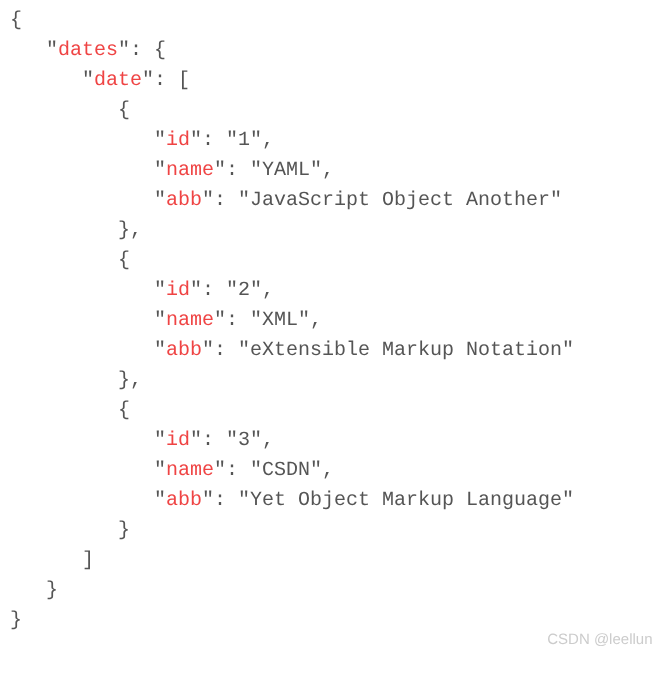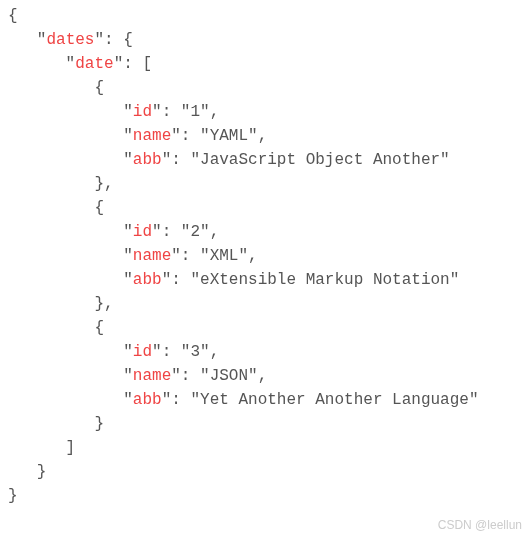--- a/index.html
+++ b/index.html
@@ -28,21 +28,21 @@
     }
     .str {
       color: #555555;
     }
     .punct {
       color: #555555;
     }
     .watermark {
       position: absolute;
       right: 10px;
-      bottom: 6px;
+      bottom: 20px;
       font-size: 12px;
       color: #cccccc;
       font-family: Arial, sans-serif;
     }
   </style>
 </head>
 <body>
 
 <div class="code-block"><span class="punct">{</span>
    <span class="punct">"</span><span class="key">dates</span><span class="punct">": {</span>
@@ -52,20 +52,20 @@
             <span class="punct">"</span><span class="key">name</span><span class="punct">": "</span><span class="str">YAML</span><span class="punct">",</span>
             <span class="punct">"</span><span class="key">abb</span><span class="punct">": "</span><span class="str">JavaScript Object Another</span><span class="punct">"</span>
          <span class="punct">},</span>
          <span class="punct">{</span>
             <span class="punct">"</span><span class="key">id</span><span class="punct">": "</span><span class="str">2</span><span class="punct">",</span>
             <span class="punct">"</span><span class="key">name</span><span class="punct">": "</span><span class="str">XML</span><span class="punct">",</span>
             <span class="punct">"</span><span class="key">abb</span><span class="punct">": "</span><span class="str">eXtensible Markup Notation</span><span class="punct">"</span>
          <span class="punct">},</span>
          <span class="punct">{</span>
             <span class="punct">"</span><span class="key">id</span><span class="punct">": "</span><span class="str">3</span><span class="punct">",</span>
-            <span class="punct">"</span><span class="key">name</span><span class="punct">": "</span><span class="str">JSON</span><span class="punct">",</span>
-            <span class="punct">"</span><span class="key">abb</span><span class="punct">": "</span><span class="str">Yet Another Another Language</span><span class="punct">"</span>
+            <span class="punct">"</span><span class="key">name</span><span class="punct">": "</span><span class="str">CSDN</span><span class="punct">",</span>
+            <span class="punct">"</span><span class="key">abb</span><span class="punct">": "</span><span class="str">Yet Object Markup Language</span><span class="punct">"</span>
          <span class="punct">}</span>
       <span class="punct">]</span>
    <span class="punct">}</span>
 <span class="punct">}</span></div>
 
 <div class="watermark">CSDN @leellun</div>
 
 </body></html>

